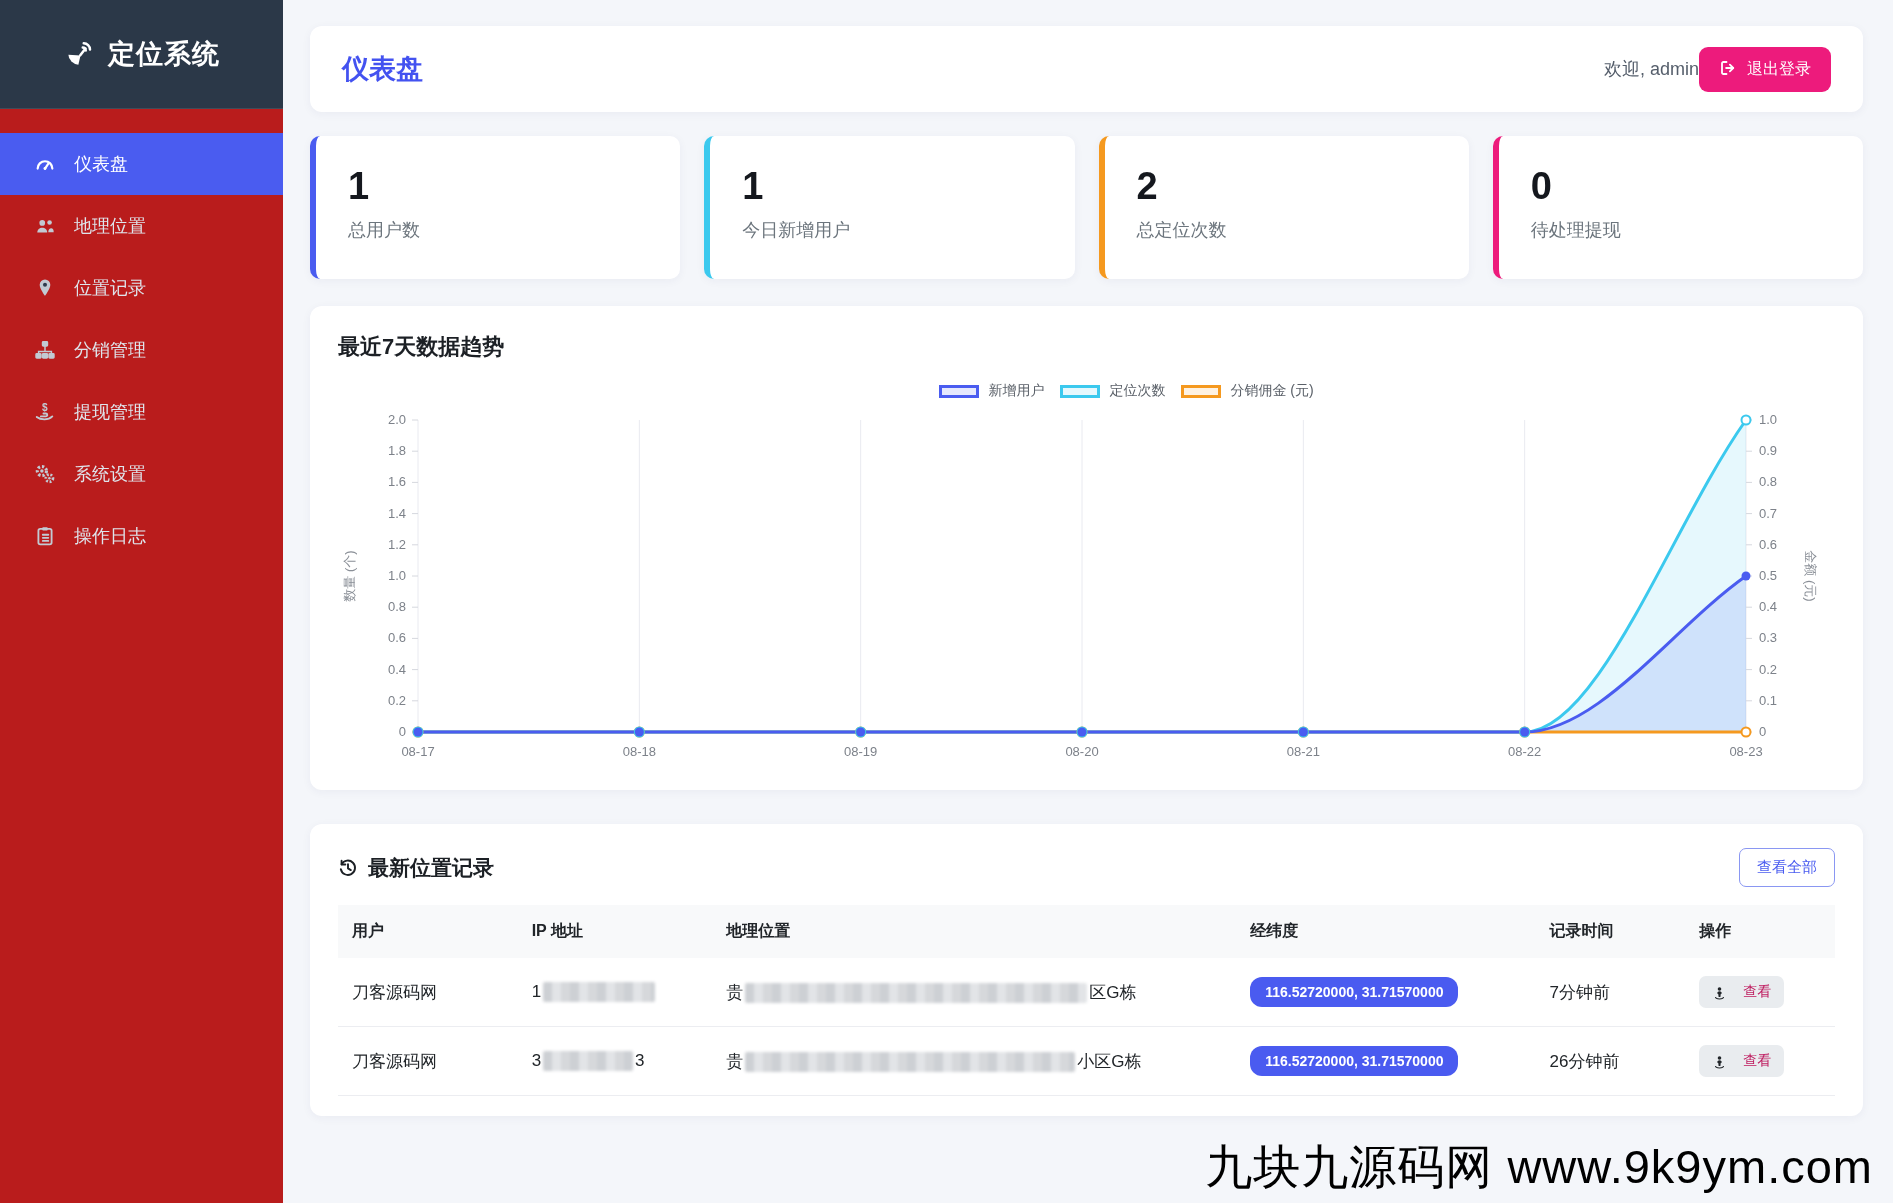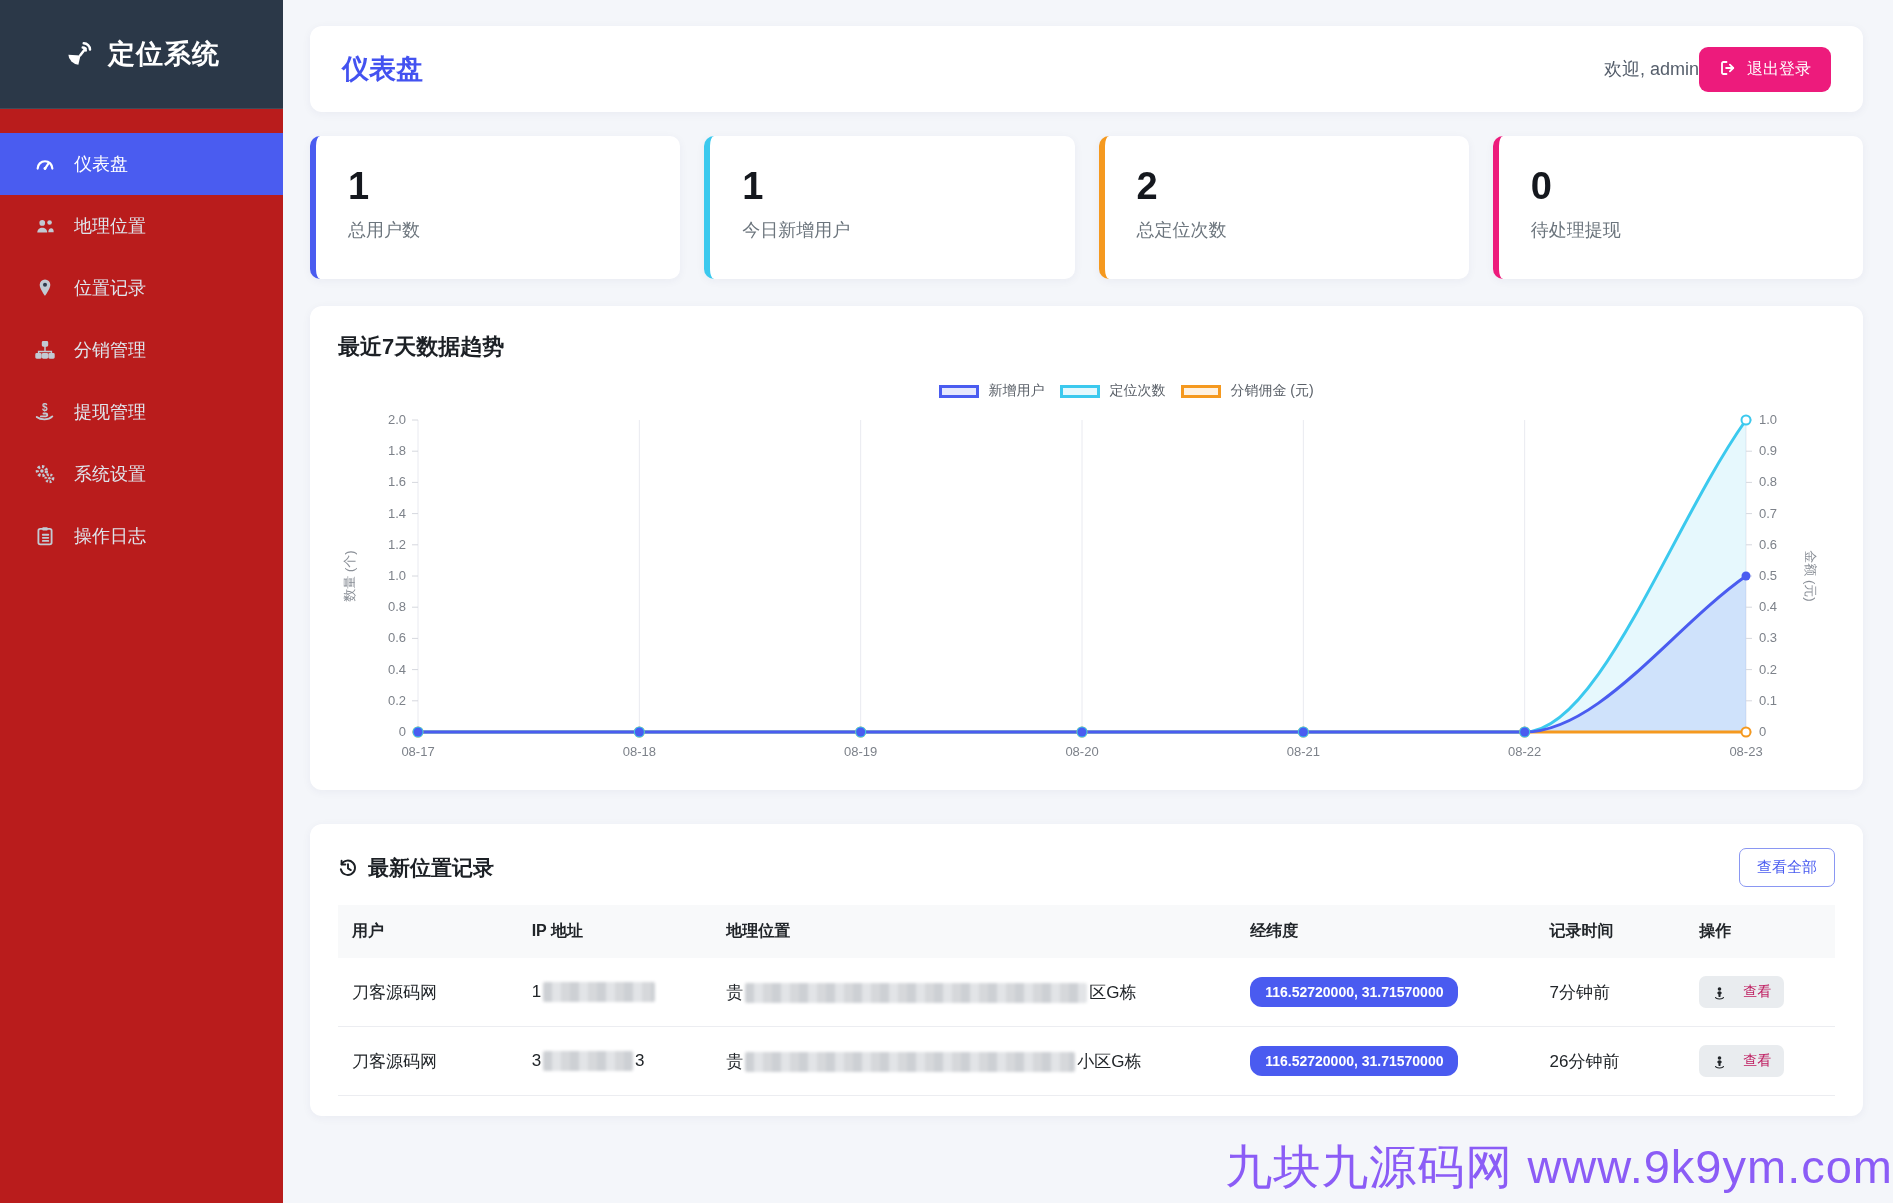--- a/index.html
+++ b/index.html
@@ -53,21 +53,21 @@
   thead th { background:#f8f9fa; text-align:left; font-size:16px; color:#212529; padding:16px 14px; font-weight:bold; }
   tbody td { font-size:17px; color:#212529; padding:18px 14px; border-bottom:1px solid #ecedf1; }
   .col-user{width:12%;} .col-ip{width:13%;} .col-loc{width:35%;} .col-coord{width:20%;} .col-time{width:10%;} .col-act{width:10%;}
   .blur-block { display:inline-block; height:20px; vertical-align:middle; border-radius:2px; margin:0 2px;
     background:repeating-linear-gradient(90deg,#cdd0d4 0 9px,#e2e4e7 9px 18px,#d6d8db 18px 27px),repeating-linear-gradient(0deg,rgba(255,255,255,0.35) 0 5px,rgba(0,0,0,0.04) 5px 10px);
     filter:blur(1.6px); }
   .coord-badge { display:inline-block; background:#4a5bf0; color:#fff; font-size:14px; font-weight:bold; padding:7px 15px; border-radius:12px; white-space:nowrap; }
   .view-btn { display:inline-flex; align-items:center; gap:16px; background:#e9ecef; border:none; border-radius:7px; padding:7px 13px; font-size:14px; color:#be185d; cursor:pointer; font-family:inherit; }
   .view-btn .ic { width:15px; height:15px; color:#212529; }
 
-  .watermark { position:absolute; right:0; bottom:4px; font-size:47px; color:#8b5cf6; font-weight:500; letter-spacing:1px; white-space:nowrap;margin-left:20px; }
+  .watermark { position:absolute; right:20px; bottom:4px; font-size:47px; color:#000000; font-weight:500; letter-spacing:1px; white-space:nowrap;margin-left:20px; }
 </style>
 </head>
 <body>
 
 <aside class="sidebar">
   <div class="logo">
     <span class="ic">
       <svg viewBox="0 0 24 24" fill="none" stroke="currentColor" stroke-width="2" stroke-linecap="round">
         <path d="M3.5 12.5 A 8.5 8.5 0 0 0 11.5 20.5 L 13.2 13.2 Z" fill="currentColor" stroke="none"></path>
         <path d="M13 13 L 17.2 7.6"></path>

